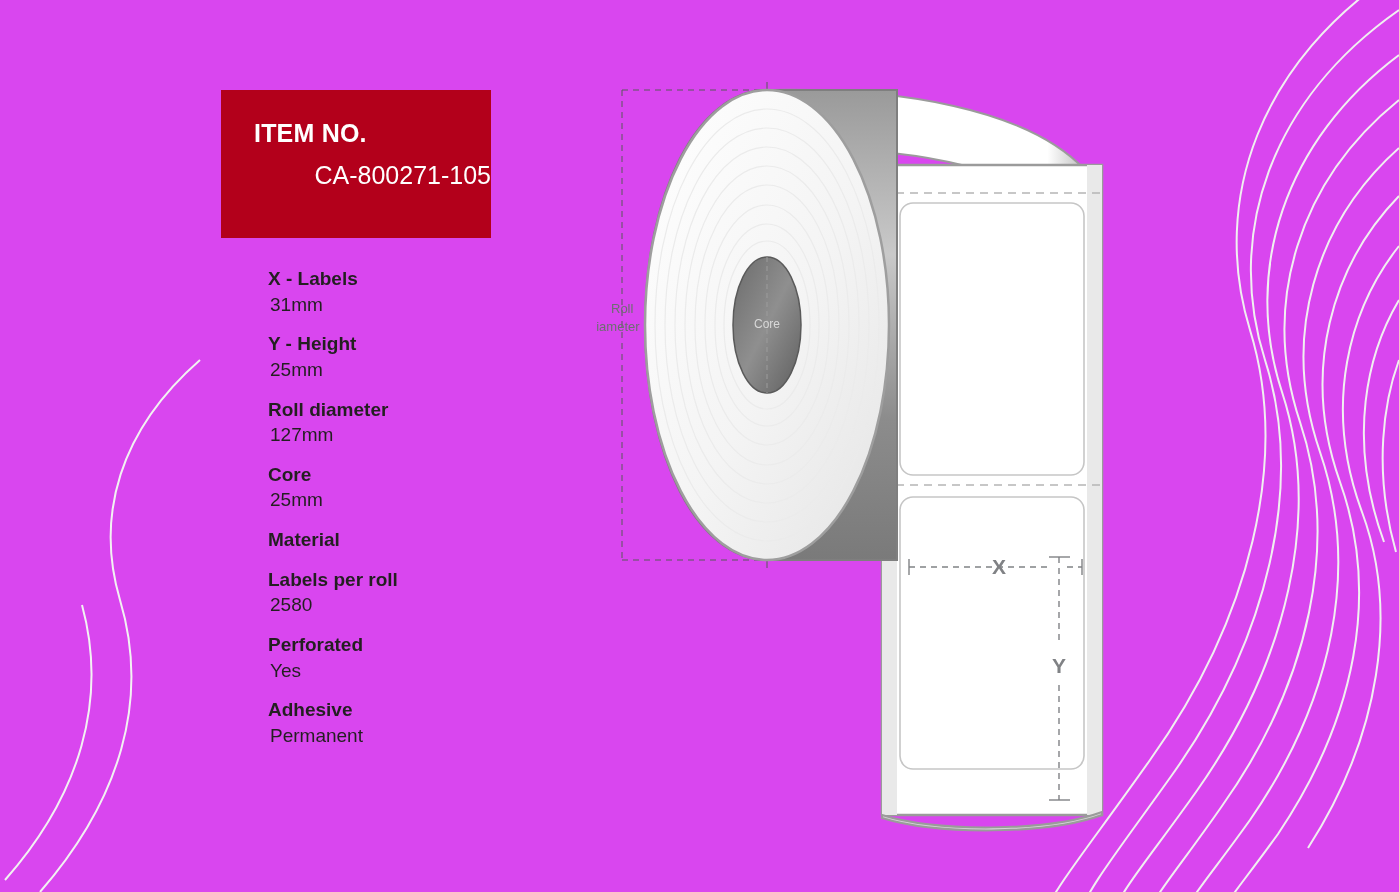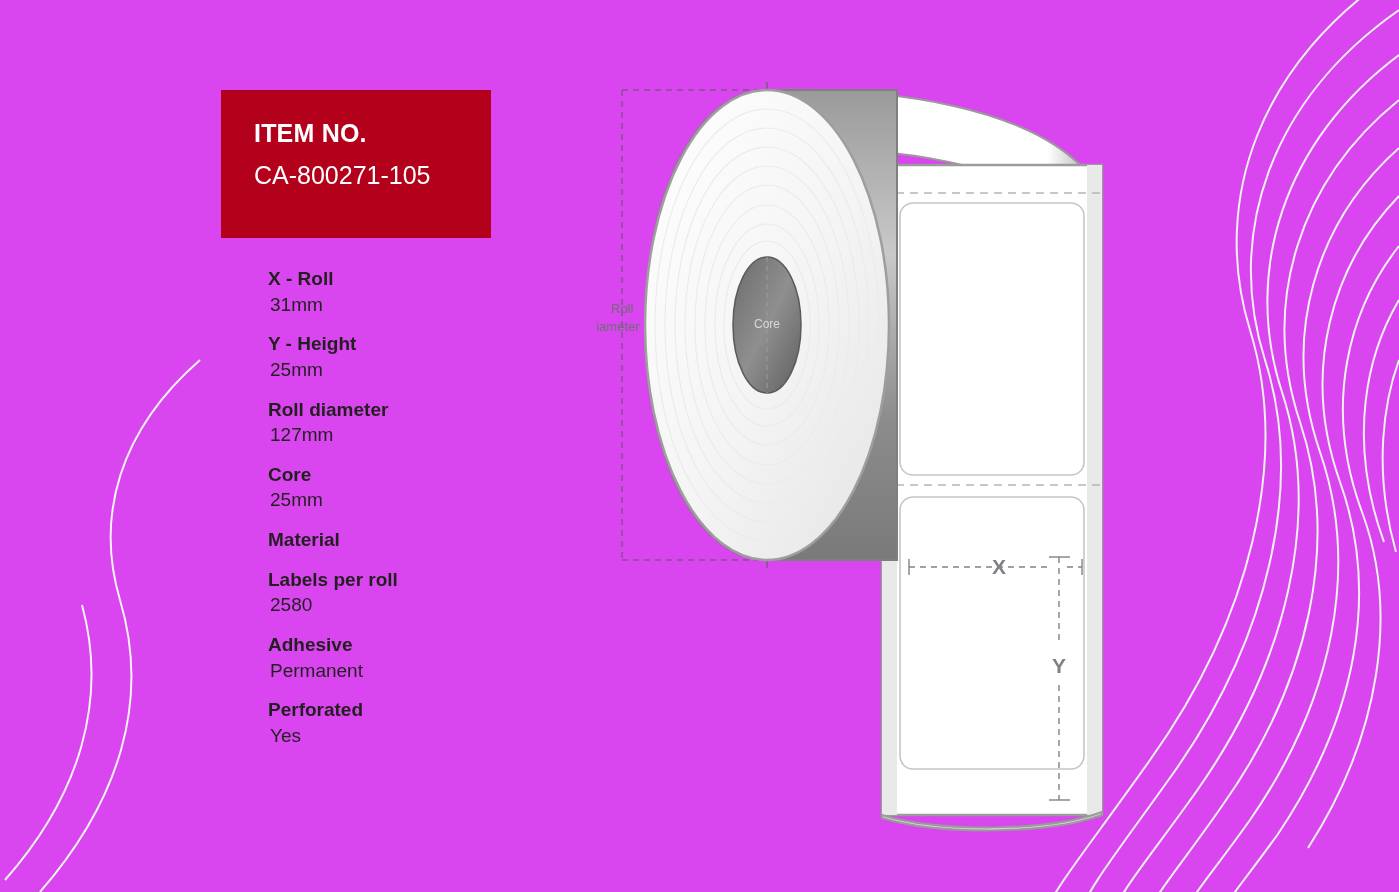--- a/index.html
+++ b/index.html
@@ -40,20 +40,21 @@
     font-size: 25px;
     font-weight: bold;
     letter-spacing: 0.2px;
     line-height: 1.1;
   }
   #item-badge .badge-value {
     font-size: 25px;
     font-weight: normal;
     margin-top: 14px;
     line-height: 1.1;
+    text-align: right;
   }
 
   #spec-list {
     position: absolute;
     left: 268px;
     top: 266px;
     width: 340px;
   }
   .spec-row {
     margin-bottom: 14px;
@@ -123,21 +124,21 @@
     </g>
   </svg>
 
   <div id="item-badge">
     <div class="badge-title">ITEM NO.</div>
     <div class="badge-value">CA-800271-105</div>
   </div>
 
   <div id="spec-list">
     <div class="spec-row">
-      <div class="spec-label">X - Roll</div>
+      <div class="spec-label">X - Labels</div>
       <div class="spec-value">31mm</div>
     </div>
     <div class="spec-row">
       <div class="spec-label">Y - Height</div>
       <div class="spec-value">25mm</div>
     </div>
     <div class="spec-row">
       <div class="spec-label">Roll diameter</div>
       <div class="spec-value">127mm</div>
     </div>
@@ -146,26 +147,26 @@
       <div class="spec-value">25mm</div>
     </div>
     <div class="spec-row">
       <div class="spec-label">Material</div>
     </div>
     <div class="spec-row">
       <div class="spec-label">Labels per roll</div>
       <div class="spec-value">2580</div>
     </div>
     <div class="spec-row">
+      <div class="spec-label">Perforated</div>
+      <div class="spec-value">Yes</div>
+    </div>
+    <div class="spec-row">
       <div class="spec-label">Adhesive</div>
       <div class="spec-value">Permanent</div>
-    </div>
-    <div class="spec-row">
-      <div class="spec-label">Perforated</div>
-      <div class="spec-value">Yes</div>
     </div>
   </div>
 
   <div id="illustration">
     <svg width="580" height="790" viewBox="0 0 580 790" aria-hidden="true">
       <defs>
         <linearGradient id="rollFaceGrad" x1="0" y1="0" x2="1" y2="1">
           <stop offset="0%" stop-color="#ffffff"></stop>
           <stop offset="55%" stop-color="#f4f4f4"></stop>
           <stop offset="100%" stop-color="#e4e4e4"></stop>

